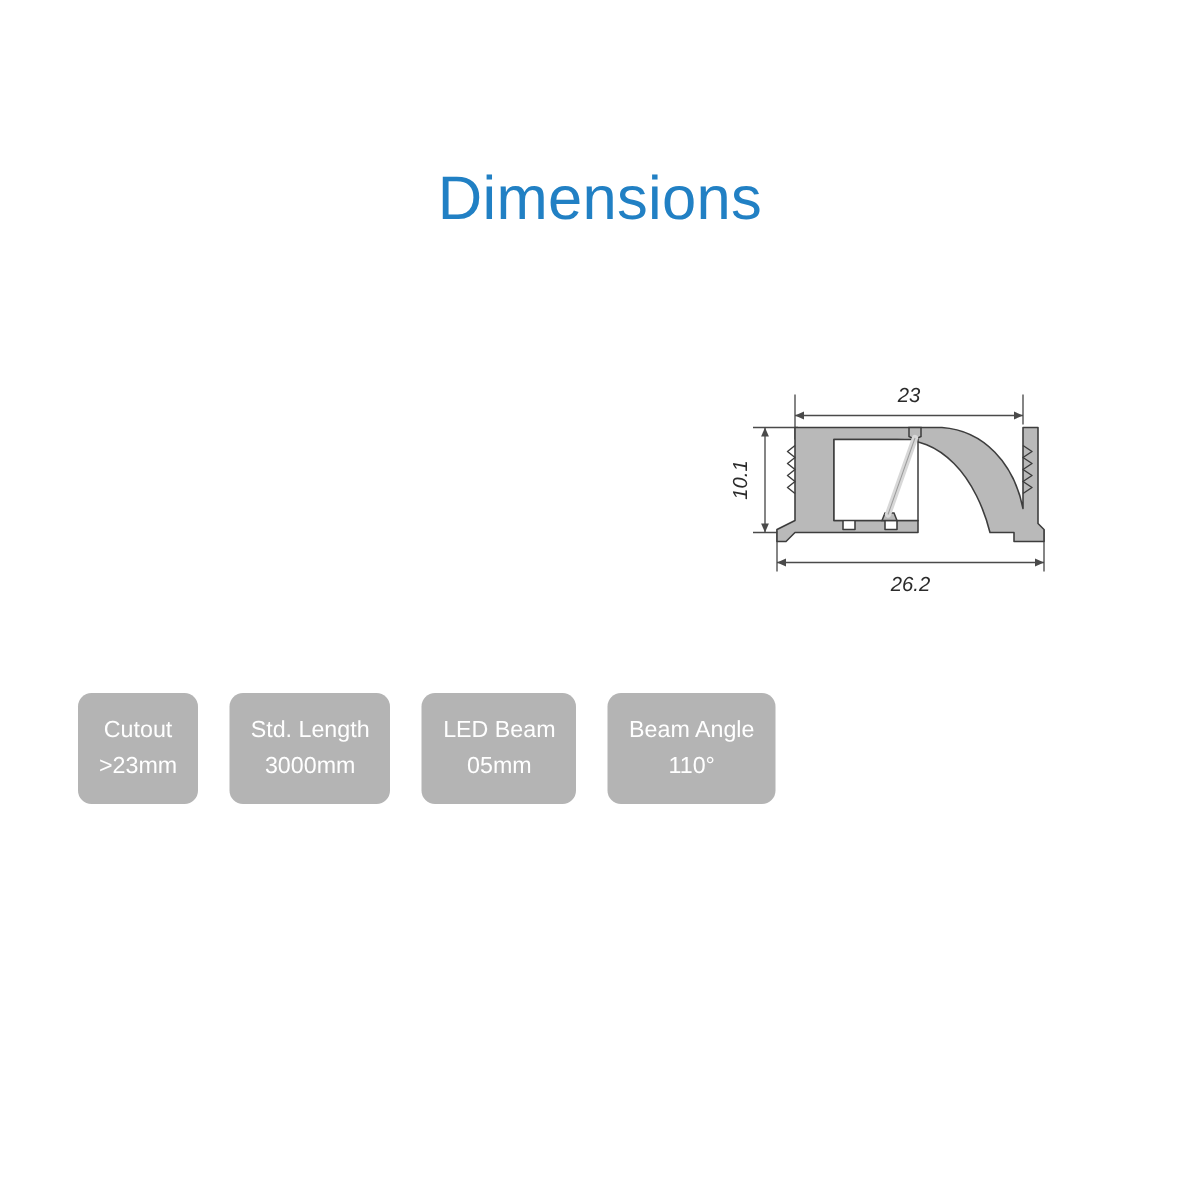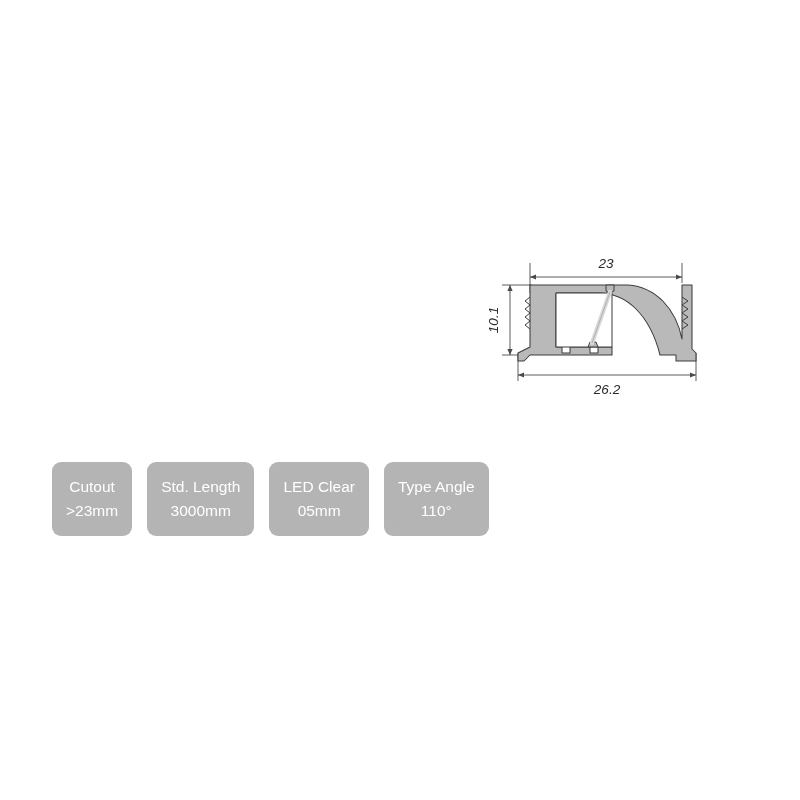--- a/index.html
+++ b/index.html
@@ -62,21 +62,21 @@
   
   .badges {
     position: absolute;
     left: 52px;
     top: 462px;
     width: 716px;
     display: flex;
     flex-direction: row;
     align-items: stretch;
     justify-content: flex-start;
-    gap: 15px;
+    gap: 21px;
   }
   .badge {
     background: #b4b4b4;
     border-radius: 9px;
     color: #ffffff;
     display: flex;
     flex-direction: column;
     align-items: center;
     justify-content: center;
     padding: 13px 14px 14px 14px;
@@ -91,20 +91,21 @@
     text-align: center;
     font-weight: 400;
     color: #ffffff;
   }
 </style>
 </head>
 <body>
 
 <div id="page">
 
+  <div class="title">Dimensions</div>
 
   <div class="drawing-wrap">
     <svg viewBox="0 0 260 170" xmlns="http://www.w3.org/2000/svg">
 
       <g stroke="#4a4a4a" stroke-width="0.9" fill="none">
 
         <line x1="60" y1="28" x2="60" y2="58"></line>
         <line x1="212" y1="28" x2="212" y2="48"></line>
 
         <line x1="32" y1="50" x2="62" y2="50"></line>
@@ -194,24 +195,24 @@
       <span class="badge-value">&gt;23mm</span>
     </div>
 
     <div class="badge">
       <span class="badge-label">Std. Length</span>
       <span class="badge-value">3000mm</span>
     </div>
 
 
     <div class="badge">
-      <span class="badge-label">LED Clear</span>
+      <span class="badge-label">LED Beam</span>
       <span class="badge-value">05mm</span>
     </div>
 
     <div class="badge">
-      <span class="badge-label">Type Angle</span>
+      <span class="badge-label">Beam Angle</span>
       <span class="badge-value">110°</span>
     </div>
 
   </div>
 
 </div>
 
 </body></html>

